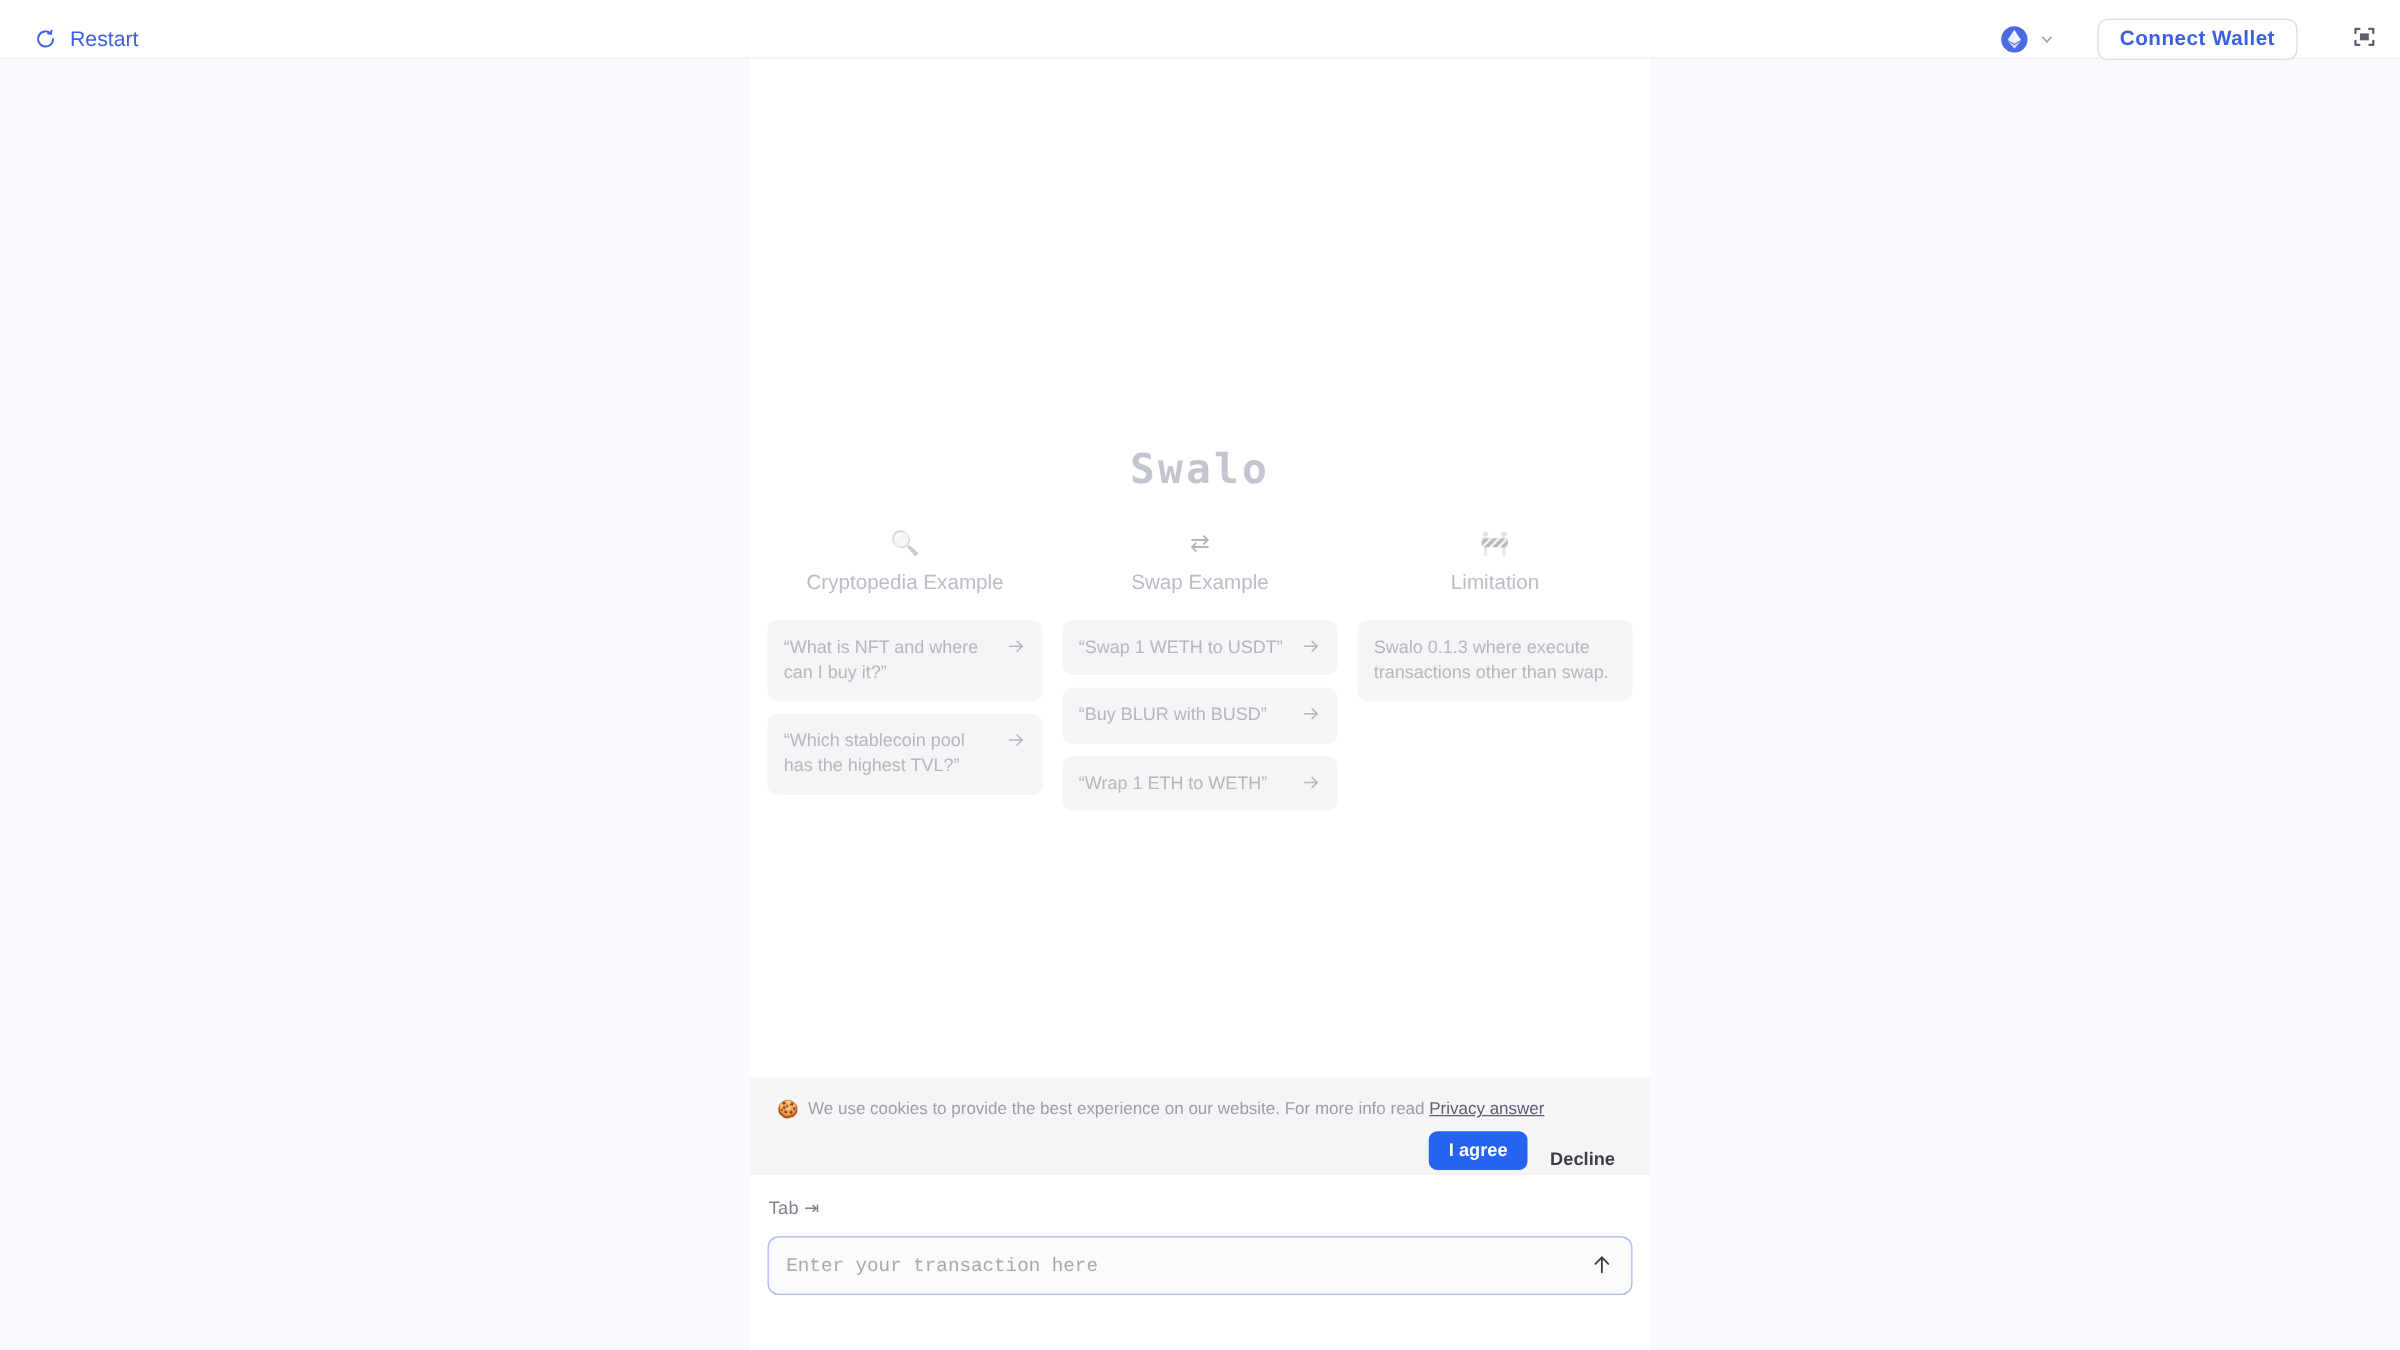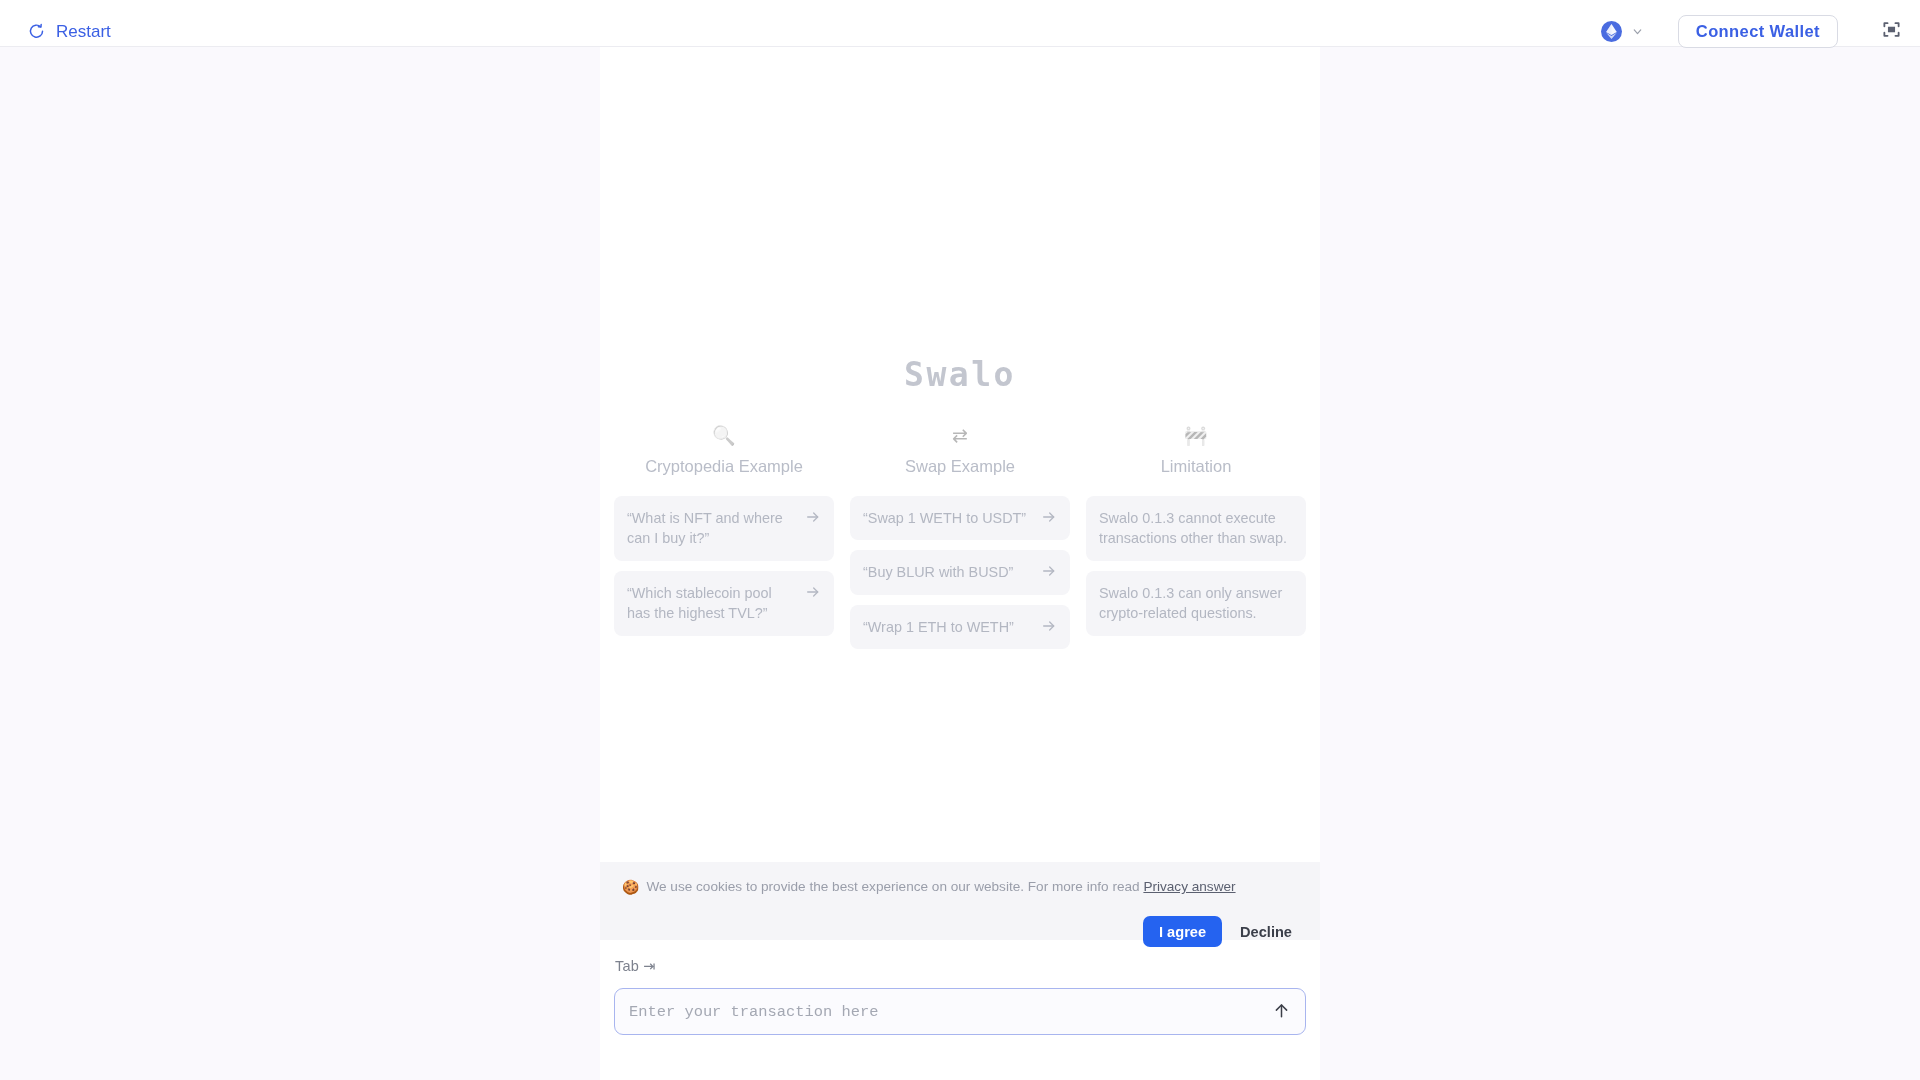--- a/index.html
+++ b/index.html
@@ -219,23 +219,23 @@
     color: #9a9eaa;
     line-height: 1.3;
   }
   .cookie-emoji { font-size: 14px; line-height: 1.3; filter: none; }
   .privacy-link {
     color: #5b6070;
     text-decoration: underline;
     cursor: pointer;
   }
   .cookie-actions {
-    margin-top: 20px;
-    display: flex;
-    align-items: center;
+    margin-top: 9px;
+    display: flex;
+    align-items: flex-end;
     justify-content: flex-end;
     gap: 12px;
   }
   .btn-agree {
     background: #2563f0;
     color: #ffffff;
     border: none;
     border-radius: 7px;
     height: 31px;
     padding: 0 16px;
@@ -427,26 +427,23 @@
 
         </div>
       </div>
 
       <div class="col">
         <div class="col-icon">🚧</div>
         <div class="col-title">Limitation</div>
         <div class="cards">
 
           <div class="card static">
-            <span class="card-text">Swalo 0.1.3 cannot execute transactions other than swap.</span>
-          </div>
-
-          <div class="card static">
-            <span class="card-text">Swalo 0.1.3 can only answer crypto-related questions.</span>
-          </div>
+            <span class="card-text">Swalo 0.1.3 where execute transactions other than swap.</span>
+          </div>
+
 
         </div>
       </div>
 
     </div>
   </div>
 
   <div class="cookie">
     <div class="cookie-row">
       <span class="cookie-emoji">🍪</span>

